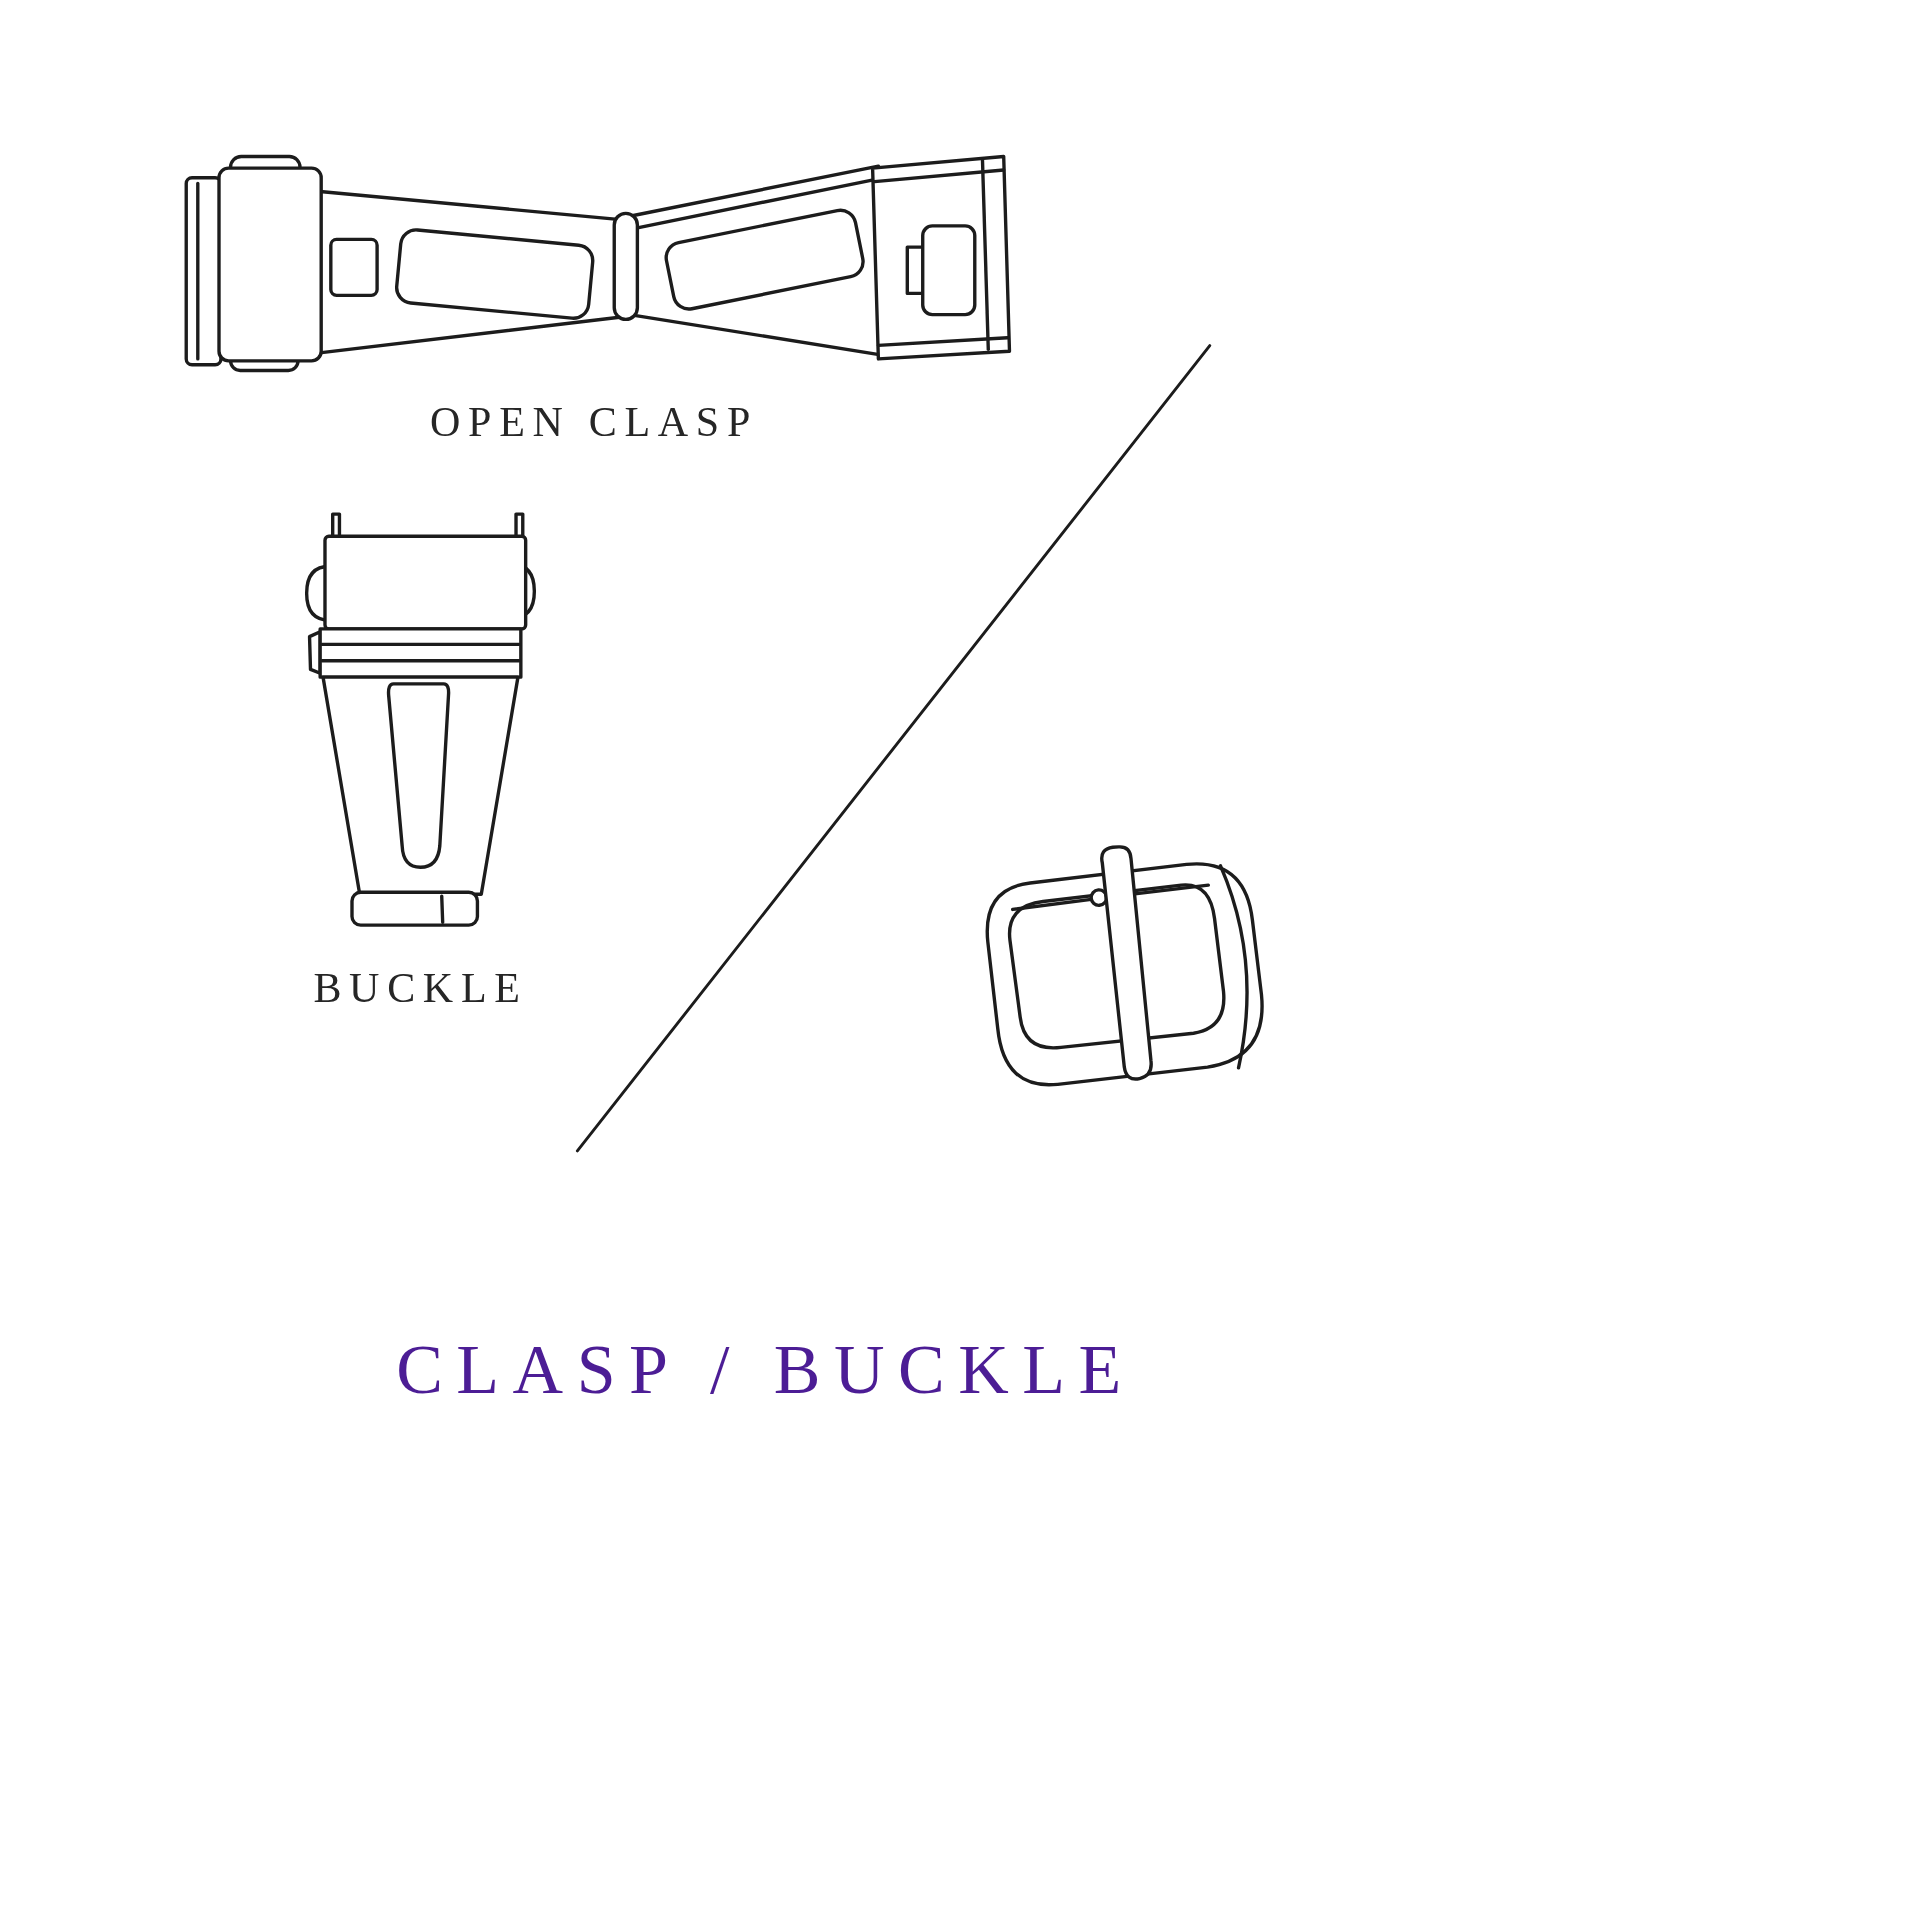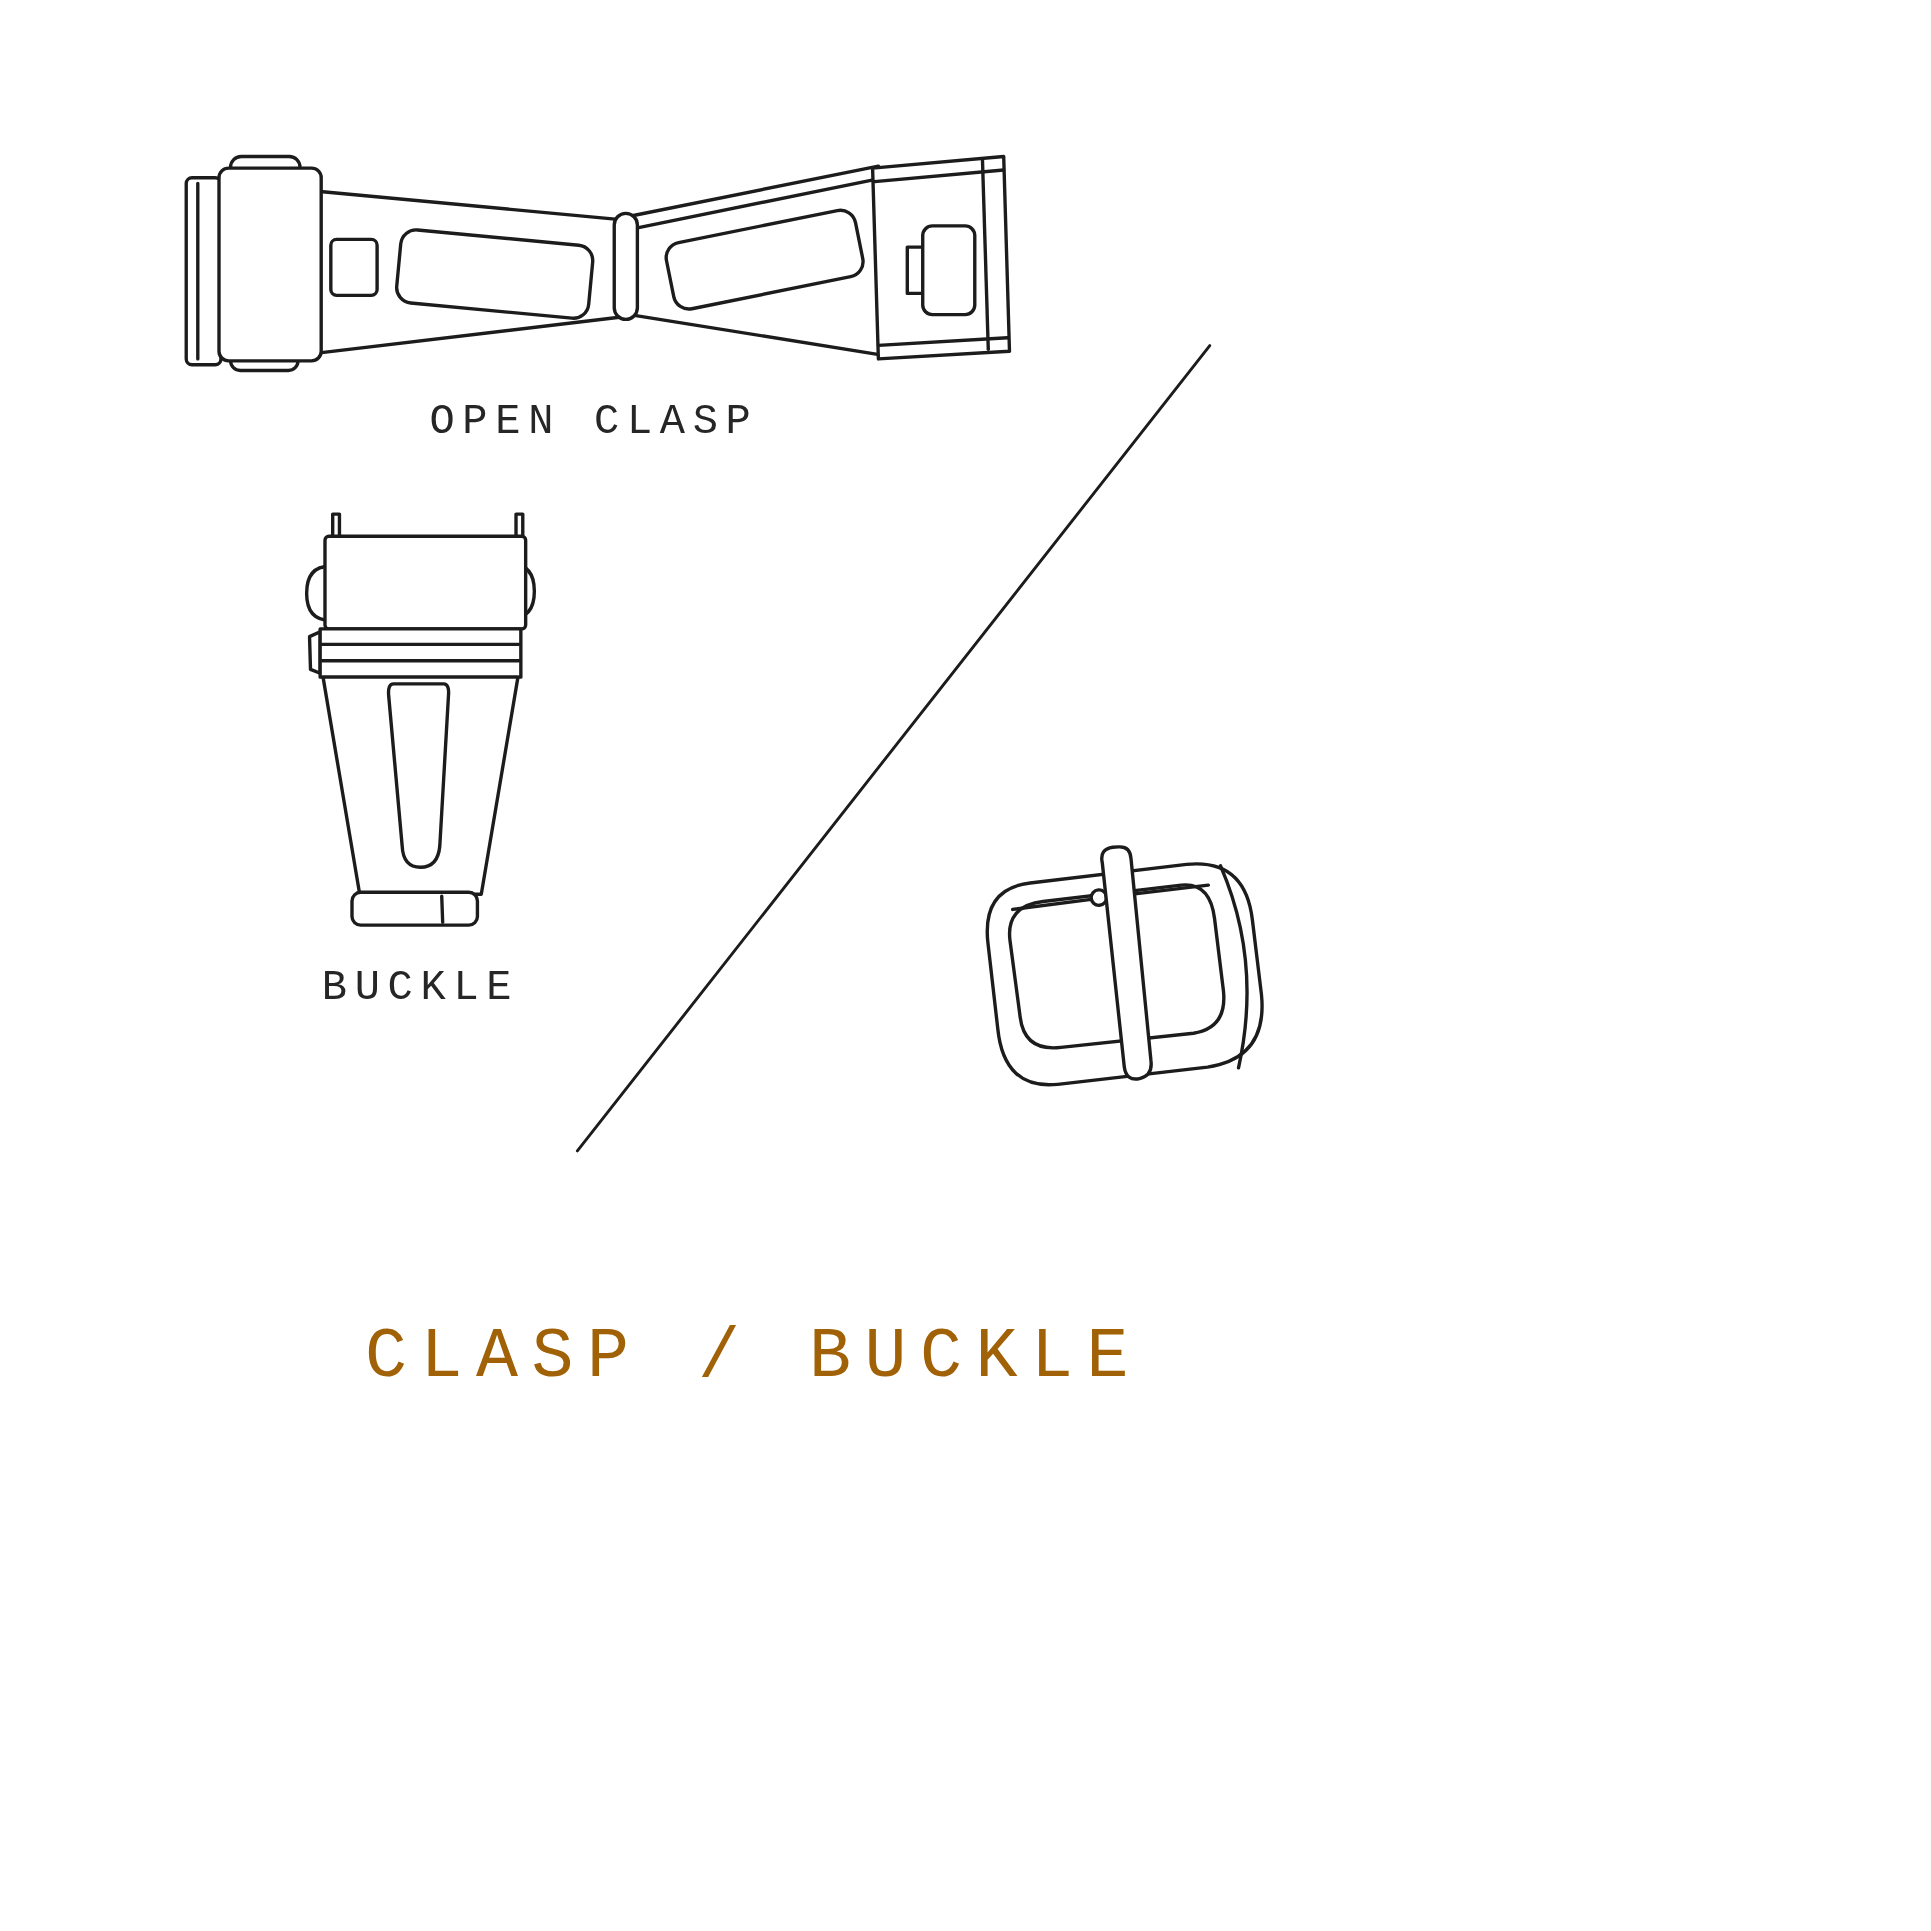--- a/index.html
+++ b/index.html
@@ -2,21 +2,21 @@
 <html><head>
 <meta charset="utf-8">
 <style>
   html, body { margin: 0; padding: 0; background: #ffffff; }
   .canvas {
     position: relative;
     width: 1931px;
     height: 1610px;
     background: #ffffff;
     overflow: hidden;
-    font-family: Liberation Mono, monospace;
+    font-family: Liberation Serif, serif;
     color: #262626;
   }
   .abs { position: absolute; }
   svg { display: block; }
   .sh {                       
     fill: #ffffff;
     stroke: #1c1c1c;
     stroke-width: 3.5;
     stroke-linejoin: round;
     stroke-linecap: round;
@@ -36,26 +36,26 @@
     letter-spacing: 7.7px;
     font-weight: 400;
     color: #262626;
     white-space: nowrap;
   }
   .open-clasp-label { left: 174px; width: 840px; top: 398px; }
   .closed-label     { left: 290px; width: 261px; top: 964px; }
   .title {
     position: absolute;
     left: 174px; width: 1159px; top: 1318px;
-    margin: 0;
+    margin: 12px;
     text-align: center;
     font-size: 70px;
     letter-spacing: 13.5px;
     font-weight: 400;
-    color: #a16207;
+    color: #4c1d95;
     white-space: nowrap;
   }
   .pos-open   { left: 174px; top: 143px; }
   .pos-closed { left: 297px; top: 510px; }
   .pos-buckle { left: 958px; top: 838px; }
   .pos-divider{ left: 0; top: 0; }
 </style>
 </head>
 <body>
 

